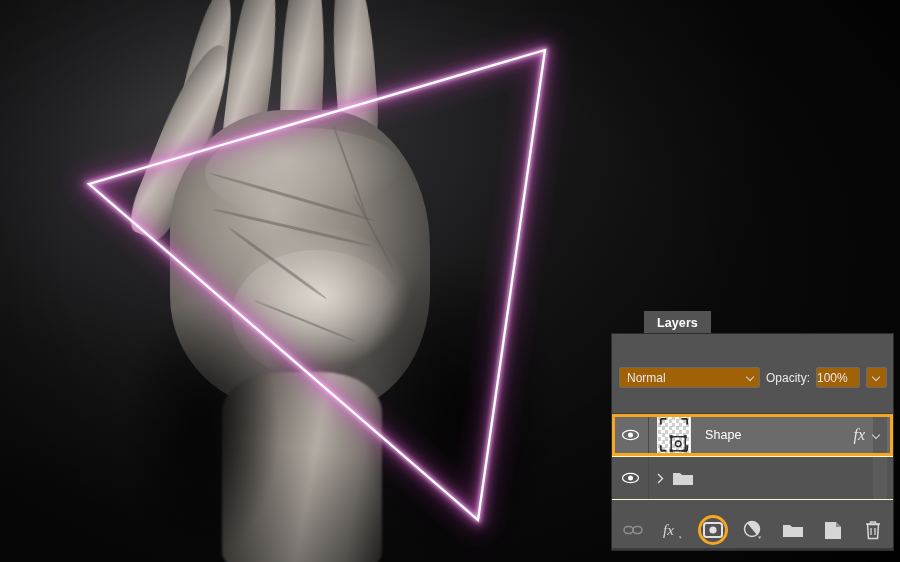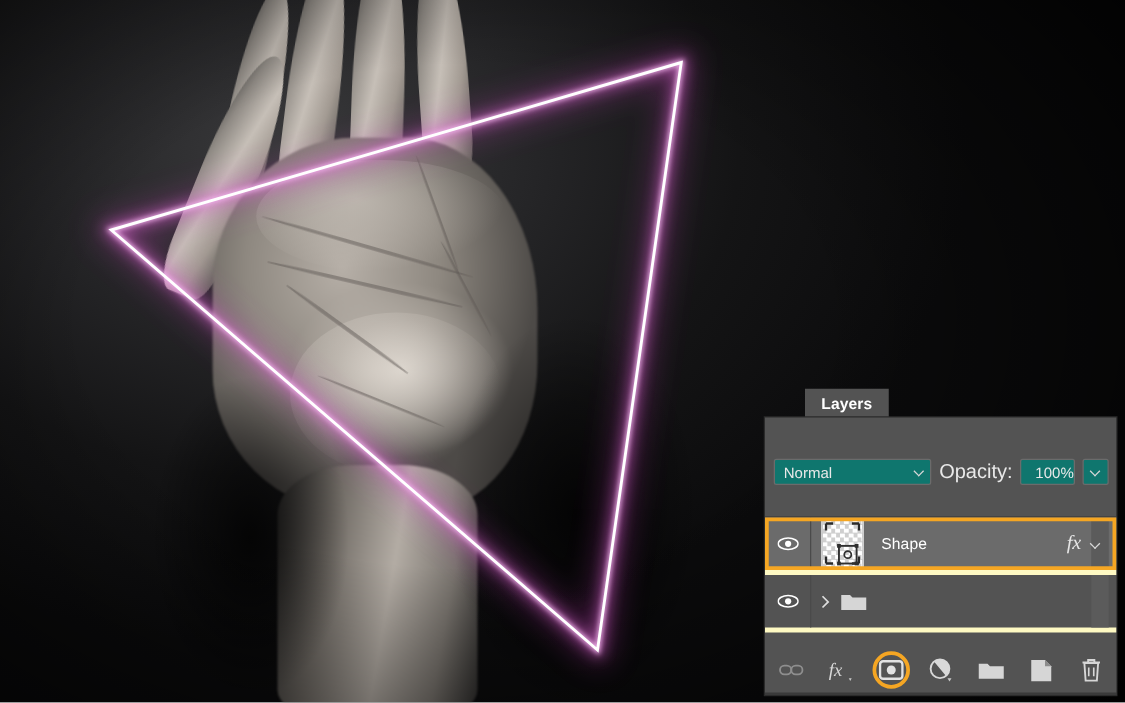--- a/index.html
+++ b/index.html
@@ -122,44 +122,44 @@
   .panel-topfill {
     height: 26px;
   }
   .mode-row {
     display: flex;
     align-items: center;
     padding: 7px 6px 7px 7px;
     gap: 6px;
   }
   .select-box {
-    background: #0f766e;
+    background: #a16207;
     border: 1px solid #6b6b6b;
     border-radius: 2px;
     height: 19px;
     display: flex;
     align-items: center;
     color: #e9e9e9;
     font-size: 12px;
     padding: 0 4px 0 7px;
     gap: 20px;
   }
   #blend-select {
     flex: 1 1 auto;
     justify-content: space-between;
     min-width: 0;
   }
   .opacity-label {
-    font-size: 16px;
+    font-size: 12px;
     color: #e9e9e9;
     white-space: nowrap;
   }
   #opacity-value {
     width: 42px;
-    justify-content: flex-end;
+    justify-content: flex-start;
     padding: 0;
     font-size: 12px;
   }
   #opacity-stepper {
     width: 19px;
     justify-content: center;
     padding: 0;
   }
   .chev {
     display: inline-block;
@@ -179,21 +179,21 @@
     height: 18px;
     border-bottom: 1px solid #3f3f3f;
   }
 
   .layer-row {
     position: relative;
     display: flex;
     align-items: center;
     height: 42px;
     background: #535353;
-    border-bottom: 4px solid #fef9c3;
+    border-bottom: 1px solid #fef9c3;
   }
   .layer-row.selected {
     background: #6b6b6b;
   }
   .row-highlight {
     position: absolute;
     left: 0; top: 0; right: 0; bottom: 0;
     border: 3px solid #f5a623;
     box-sizing: border-box;
     pointer-events: none;

